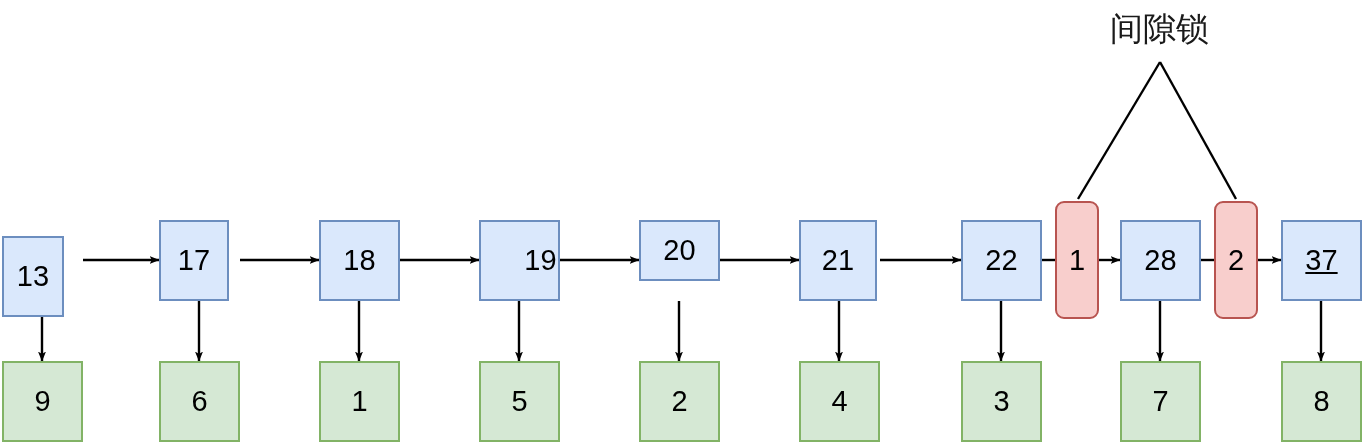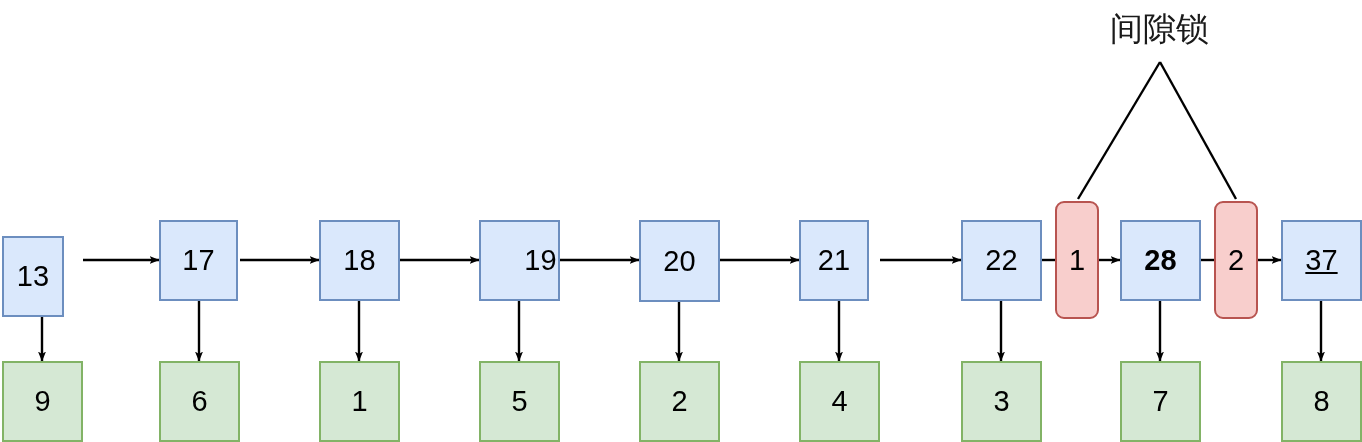--- a/index.html
+++ b/index.html
@@ -92,39 +92,39 @@
     <g id="edge-group-annotation">
         <line x1="1160" y1="62" x2="1078" y2="199" stroke="#000000" stroke-width="2.4"></line>
         <line x1="1160" y1="62" x2="1236" y2="199" stroke="#000000" stroke-width="2.4"></line>
       </g>
   </svg>
 
   <div id="index-layer">
       <div class="node index" style="left: 2px; top: 236px; width: 62px; height: 81px;">
         <span>13</span>
       </div>
-      <div class="node index" style="left: 159px; top: 220px; width: 79px; height: 81px;">
+      <div class="node index" style="left: 159px; top: 220px; width: 70px; height: 81px;">
         <span>17</span>
       </div>
       <div class="node index" style="left: 319px; top: 220px; width: 81px; height: 81px; justify-content: center;">
         <span>18</span>
       </div>
       <div class="node index" style="left: 479px; top: 220px; width: 81px; height: 81px; padding-left: 42px;">
         <span>19</span>
       </div>
-      <div class="node index" style="left: 639px; top: 220px; width: 81px; height: 82px;">
+      <div class="node index" style="left: 639px; top: 220px; width: 81px; height: 61px;">
         <span>20</span>
       </div>
-      <div class="node index" style="left: 799px; top: 220px; width: 70px; height: 81px;">
+      <div class="node index" style="left: 799px; top: 220px; width: 78px; height: 81px;">
         <span>21</span>
       </div>
       <div class="node index" style="left: 961px; top: 220px; width: 81px; height: 81px;">
         <span>22</span>
       </div>
-      <div class="node index" style="left: 1120px; top: 220px; width: 81px; height: 81px; font-weight: bold;">
+      <div class="node index" style="left: 1120px; top: 220px; width: 81px; height: 81px;">
         <span>28</span>
       </div>
       <div class="node index" style="left: 1281px; top: 220px; width: 81px; height: 81px; text-decoration: underline;">
         <span>37</span>
       </div>
     </div>
   <div id="leaf-layer">
       <div class="node leaf" style="left: 2px; top: 361px; width: 81px; height: 81px;">
         <span>9</span>
       </div>

